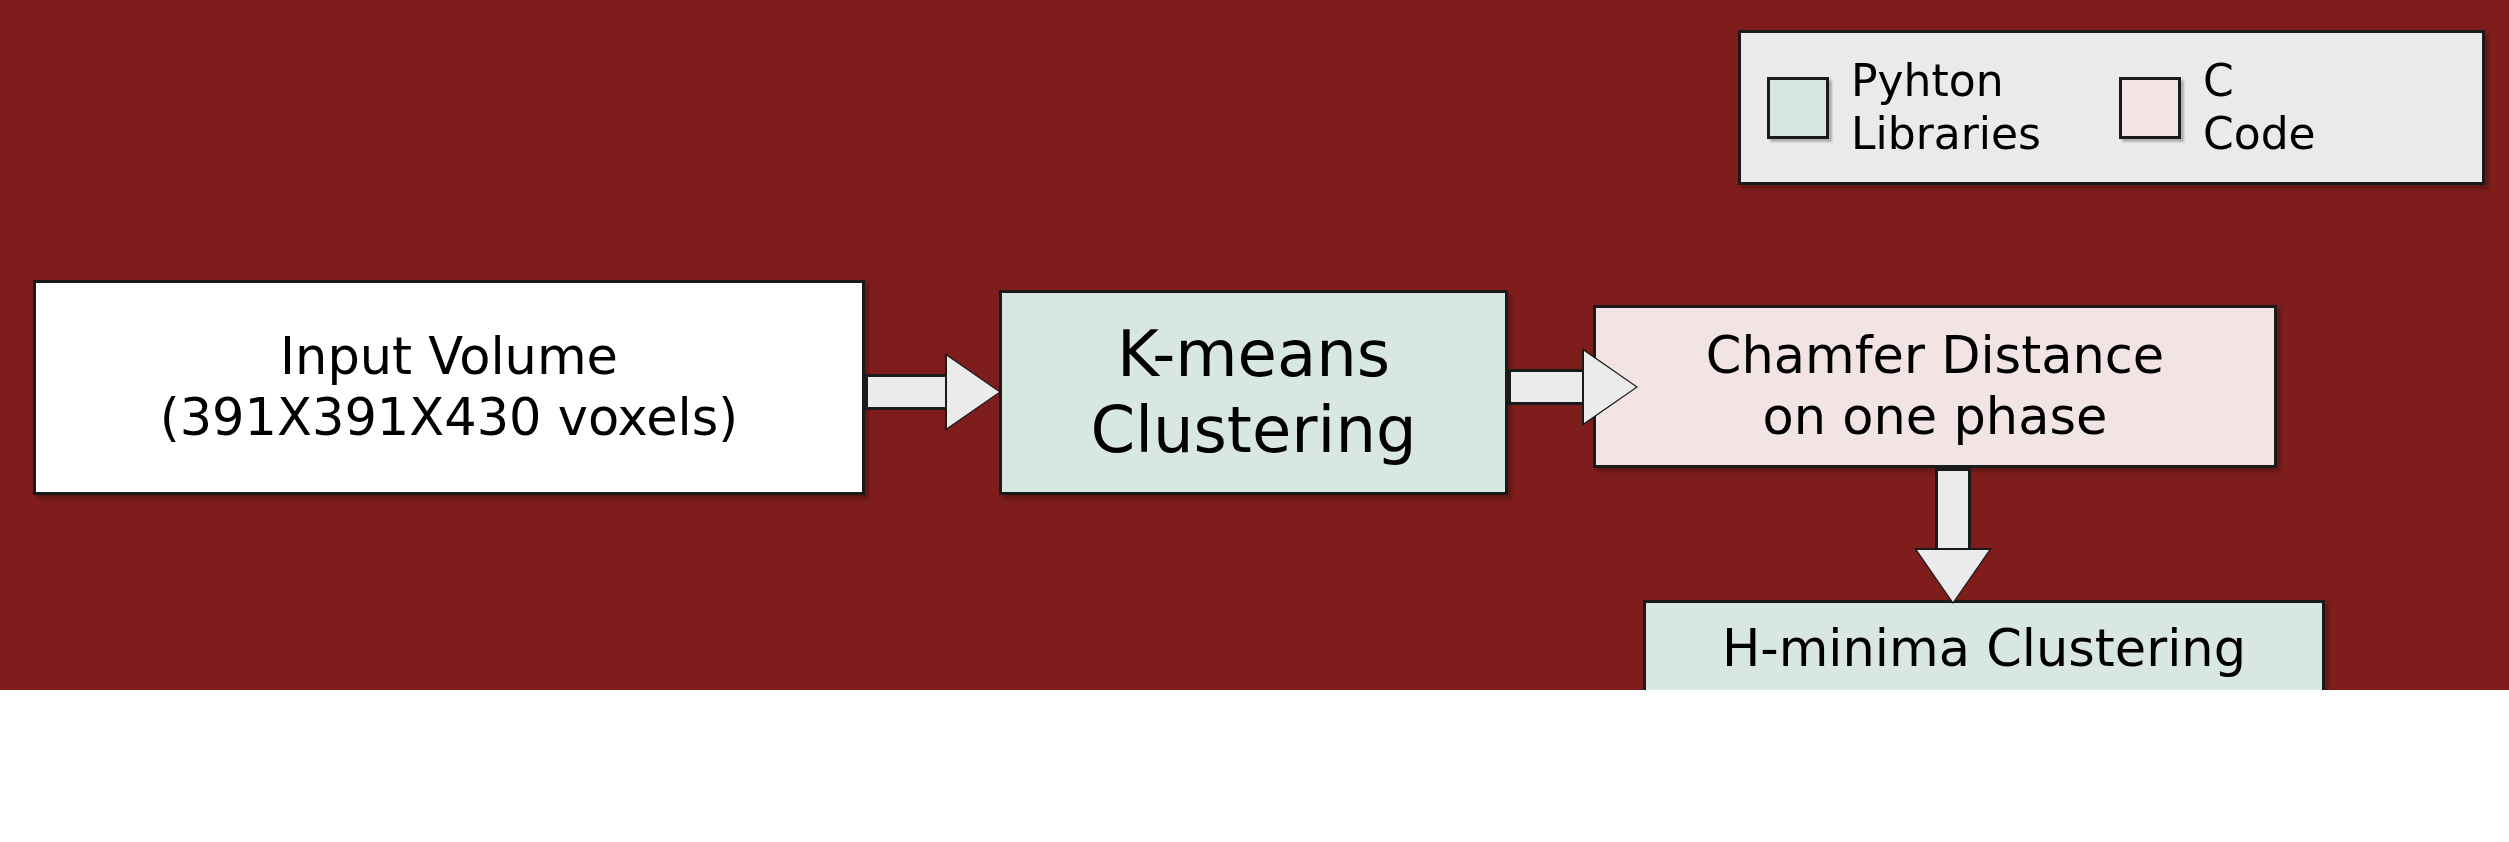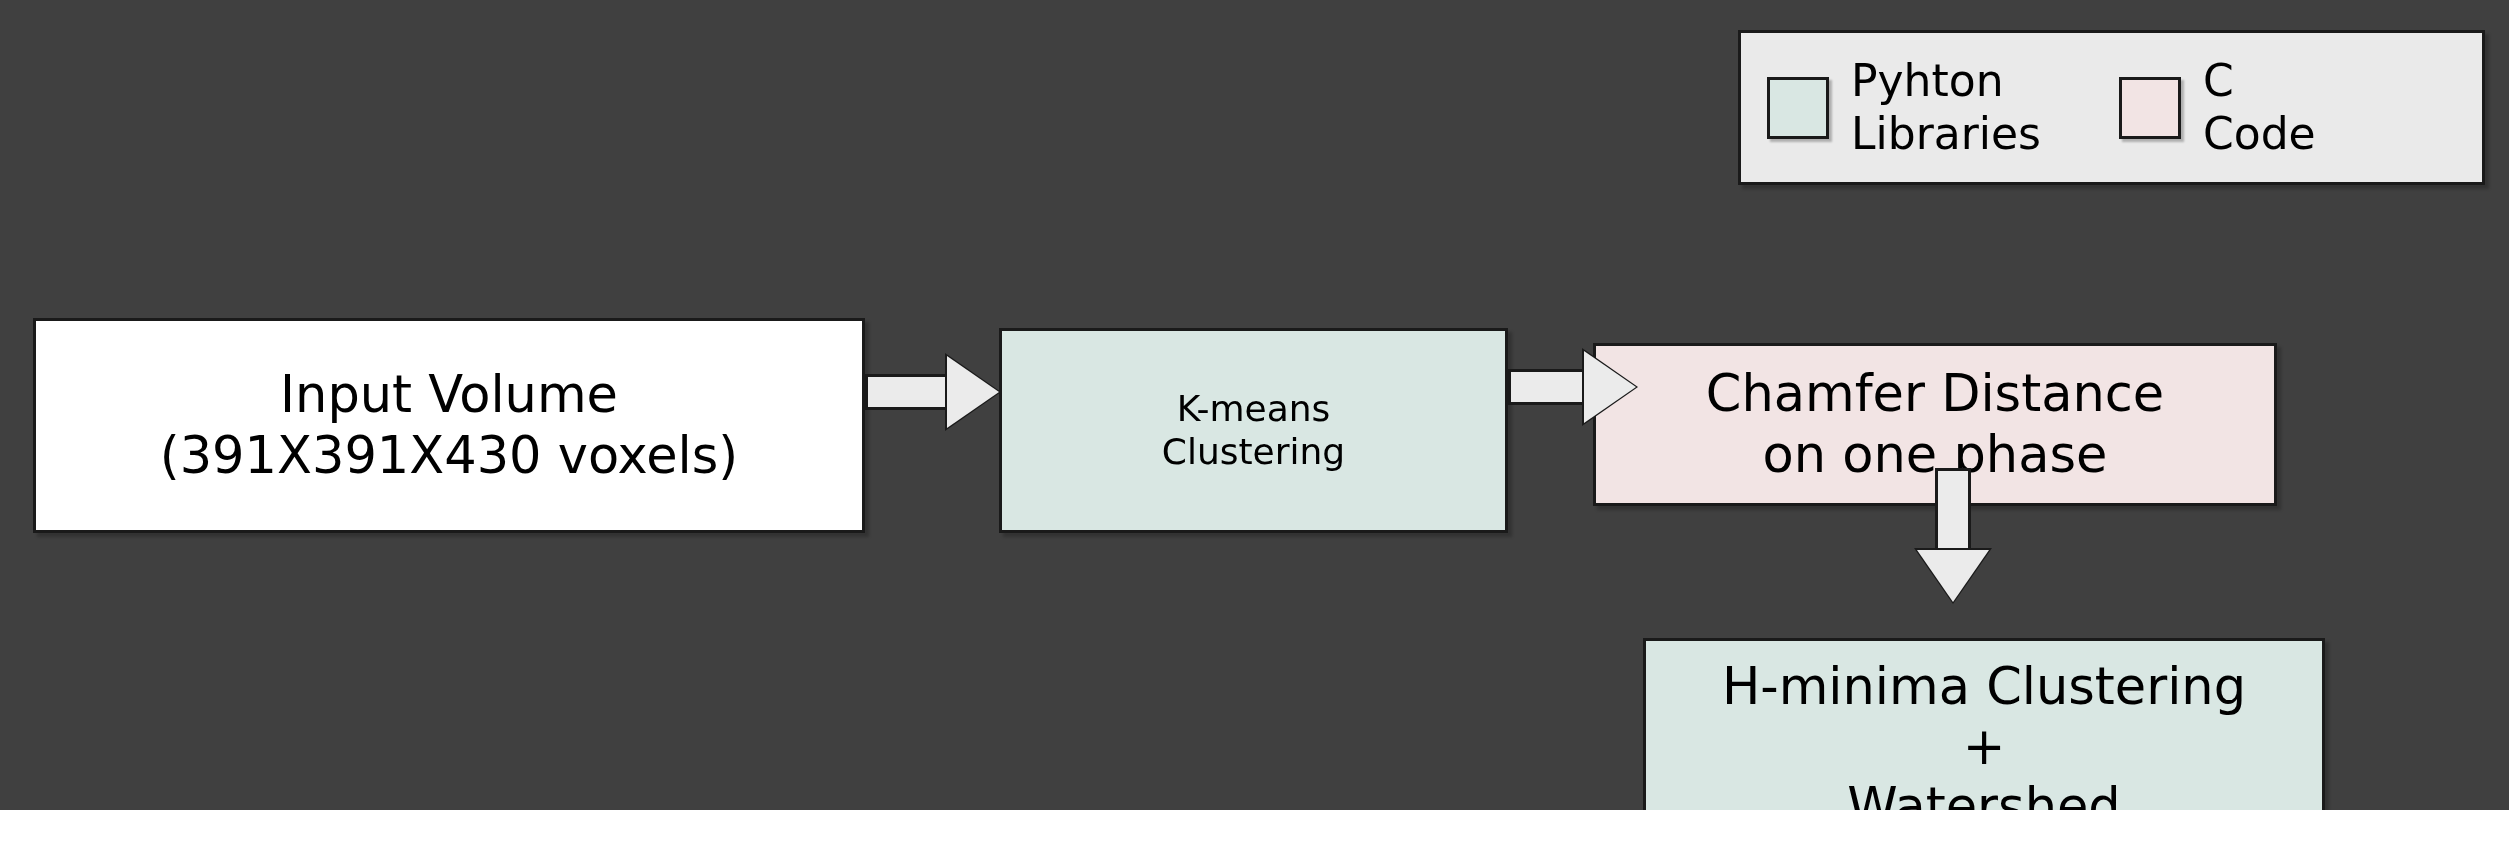--- a/index.html
+++ b/index.html
@@ -6,56 +6,55 @@
     margin: 0;
     padding: 0;
     background: #ffffff;
   }
   body {
     font-family: "DejaVu Sans", sans-serif;
   }
   #canvas {
     position: relative;
     width: 2509px;
-    height: 810px;
-    background: #404040;
+    height: 690px;
+    background: #7f1d1d;
     overflow: hidden;
   }
 
   
   .node {
     position: absolute;
     box-sizing: border-box;
     border: 3px solid #1a1a1a;
     display: flex;
     align-items: center;
     justify-content: center;
     text-align: center;
     color: #000000;
     line-height: 1.18;
     white-space: pre-line;
     box-shadow: 4px 4px 3px rgba(0,0,0,0.22);
-    margin-top: 38px;
   }
   .node-text {
     display: block;
     white-space: pre-line;
   }
 
   #node-input {
     left: 33px;  top: 280px;
     width: 832px; height: 215px;
     background: #ffffff;
     font-size: 51px;
   }
   #node-kmeans {
     left: 999px; top: 290px;
     width: 509px; height: 205px;
     background: #d9e7e3;
-    font-size: 36px;
+    font-size: 64px;
     text-align: center;
   }
   #node-chamfer {
     left: 1593px; top: 305px;
     width: 684px; height: 163px;
     background: #f2e4e4;
     font-size: 51px;
   }
   #node-watershed {
     left: 1643px; top: 600px;

